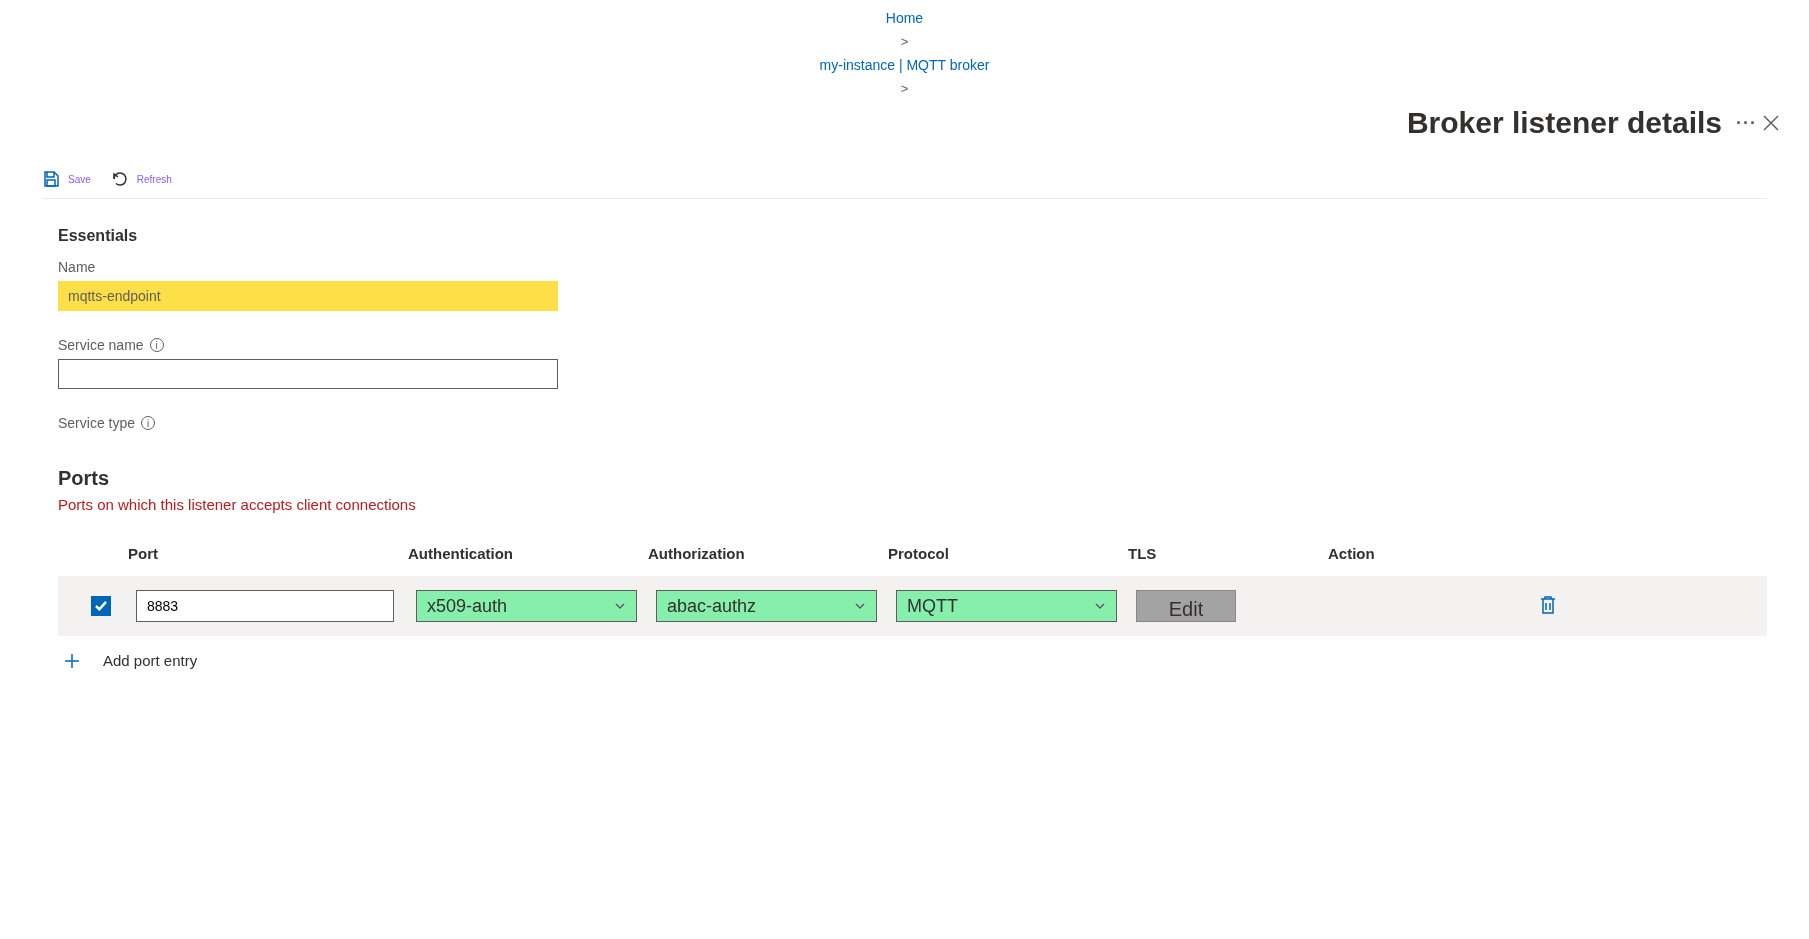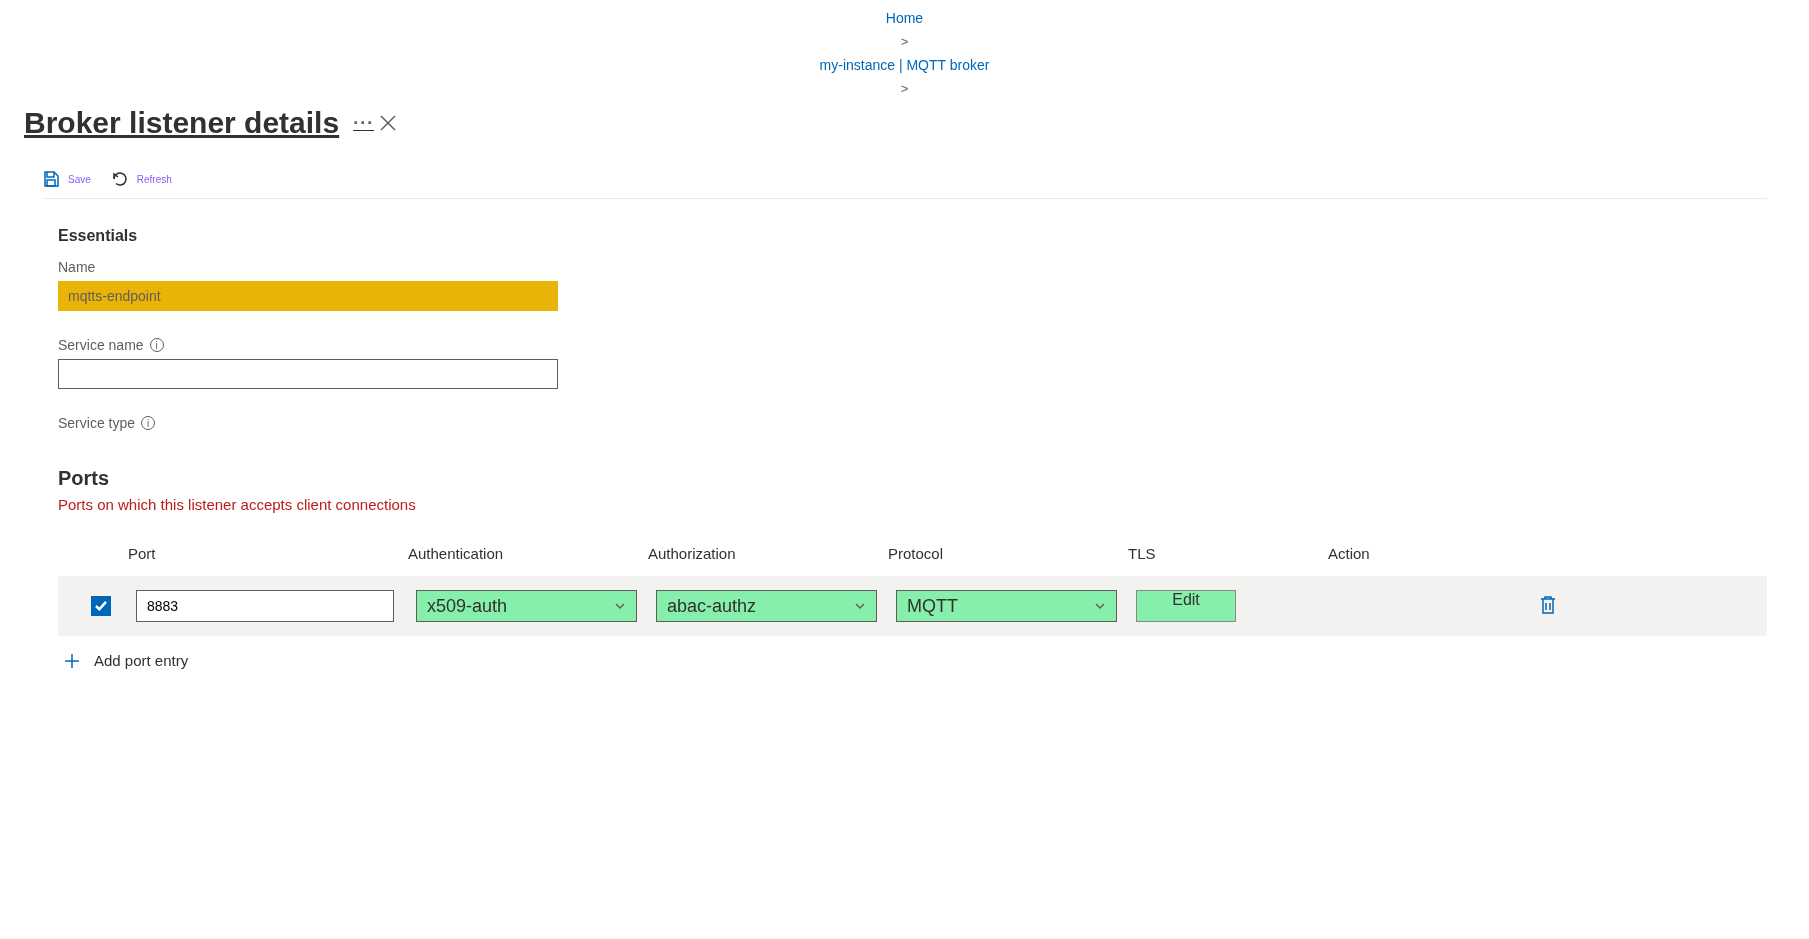--- a/index.html
+++ b/index.html
@@ -22,23 +22,22 @@
       color: #0067b8;
       text-decoration: none;
     }
     .breadcrumb .sep {
       color: #605e5c;
       font-size: 13px;
     }
     .title-row {
       display: flex;
       align-items: center;
-      justify-content: flex-start;
+      justify-content: flex-end;
       padding: 10px 24px 20px;
-      text-decoration: underline;
     }
     .page-title {
       font-size: 30px;
       font-weight: 600;
       color: #323130;
       display: flex;
       align-items: center;
       gap: 14px;
     }
     .ellipsis-icon { color: #605e5c; font-size: 18px; letter-spacing: 1px; cursor: pointer; }
@@ -93,33 +92,33 @@
     }
     .text-input, .readonly-input {
       width: 500px;
       height: 30px;
       border: 1px solid #605e5c;
       padding: 0 10px;
       font-size: 14px;
       font-family: inherit;
     }
     .readonly-input {
-      background: #eab308;
+      background: #fde047;
       border: none;
       color: #605e5c;
     }
     .ports-section { margin-top: 36px; }
     .ports-title { font-weight: 600; font-size: 20px; margin-bottom: 6px; }
     .ports-desc { color: #b91c1c; font-size: 15px; margin-bottom: 22px; }
     .ports-table { width: 100%; }
     .ports-header {
       display: grid;
       grid-template-columns: 70px 280px 240px 240px 240px 200px 1fr;
       padding: 10px 0 14px;
-      font-weight: 400;
+      font-weight: 700;
       font-size: 15px;
     }
     .ports-row {
       display: grid;
       grid-template-columns: 70px 280px 240px 240px 240px 200px 1fr;
       align-items: center;
       background: #f3f2f1;
       padding: 14px 8px;
     }
     .checkbox-cell { display: flex; justify-content: center; }
@@ -151,34 +150,34 @@
       align-items: center;
       justify-content: space-between;
       cursor: pointer;
       font-size: 18px;
     }
     .chevron { width: 12px; height: 12px; }
     .edit-btn {
       width: 100px;
       height: 32px;
       border: 1px solid #8a8886;
-      background: #86efac;
-      font-size: 16px;
-      cursor: pointer;
-      display: flex;
-      align-items: flex-start;
+      background: #a3a3a3;
+      font-size: 20px;
+      cursor: pointer;
+      display: flex;
+      align-items: flex-end;
       justify-content: center;
     }
     .trash-cell { display: flex; justify-content: center; }
     .trash-btn { cursor: pointer; }
     .trash-btn svg { stroke: #0067b8; fill: none; width: 18px; height: 20px; stroke-width: 1.5; }
     .add-row {
       display: flex;
       align-items: center;
-      gap: 14px;
+      gap: 23px;
       padding: 16px 6px;
       cursor: pointer;
       font-size: 15px;
     }
     .add-row svg { width: 16px; height: 16px; stroke: #0067b8; stroke-width: 1.5; }
   </style>
 </head>
 <body>
 
 <div class="breadcrumb">

